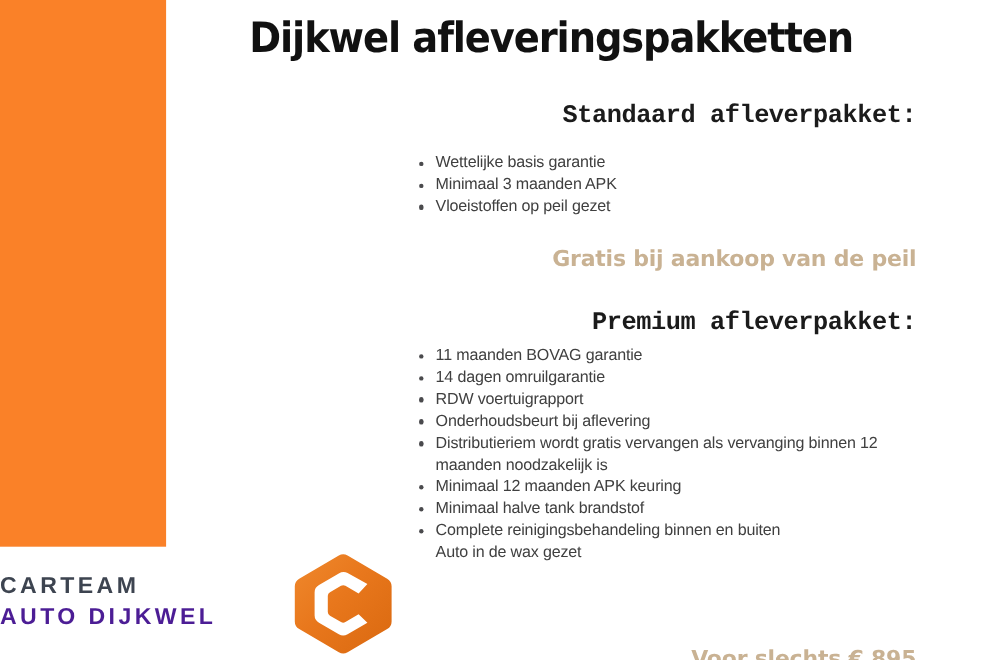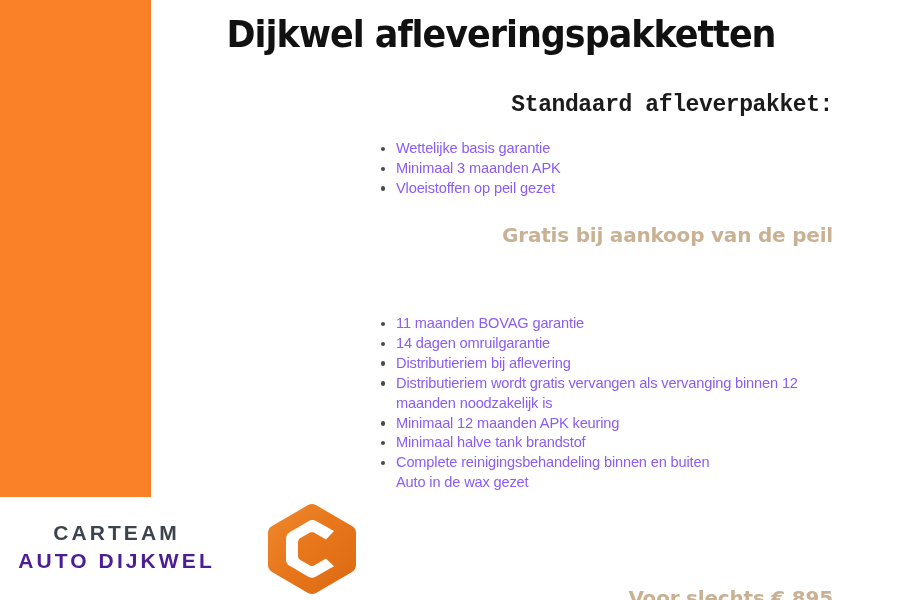--- a/index.html
+++ b/index.html
@@ -80,40 +80,40 @@
     list-style:none;
   }
   #list-standaard { top:139px; }
   #list-premium   { top:314px; }
 
   .bullet-list li {
     position:relative;
     padding-left:16px;
     font-size:14.6px;
     line-height:19.9px;
-    color:#8b5cf6;
+    color:#404040;
     font-family:"Liberation Sans", sans-serif;
     letter-spacing:-0.15px;
   }
   .bullet-list li::before {
     content:"";
     position:absolute;
     left:1px; top:7.6px;
     width:4.4px; height:4.4px;
     border-radius:50%;
     background:#4a4a4d;
   }
   .bullet-list li.no-bullet::before { display:none; }
 
   
   #logo-text-block {
     position:absolute;
     left:0px; top:519px;
     width:233px;
-    text-align:center;
+    text-align:left;
   }
   #logo-carteam {
     font-family:"Liberation Sans", sans-serif;
     font-weight:bold;
     font-size:21px;
     letter-spacing:3.1px;
     color:#3d4450;
     line-height:27px;
   }
   #logo-dijkwel {
@@ -144,25 +144,27 @@
   <div class="section-heading" id="heading-standaard">Standaard afleverpakket:</div>
 
   <ul class="bullet-list" id="list-standaard">
     <li>Wettelijke basis garantie</li>
     <li>Minimaal 3 maanden APK</li>
     <li>Vloeistoffen op peil gezet</li>
   </ul>
 
   <div class="accent-line" id="accent-gratis">Gratis bij aankoop van de peil</div>
 
+  <div class="section-heading" id="heading-premium">Premium afleverpakket:</div>
 
   <ul class="bullet-list" id="list-premium">
     <li>11 maanden BOVAG garantie</li>
     <li>14 dagen omruilgarantie</li>
-    <li>Distributieriem bij aflevering</li>
+    <li>RDW voertuigrapport</li>
+    <li>Onderhoudsbeurt bij aflevering</li>
     <li>Distributieriem wordt gratis vervangen als vervanging binnen 12 maanden noodzakelijk is</li>
     <li>Minimaal 12 maanden APK keuring</li>
     <li>Minimaal halve tank brandstof</li>
     <li>Complete reinigingsbehandeling binnen en buiten</li>
     <li class="no-bullet">Auto in de wax gezet</li>
   </ul>
 
   <div class="accent-line" id="accent-prijs">Voor slechts € 895</div>
 
   <div id="logo-text-block">

